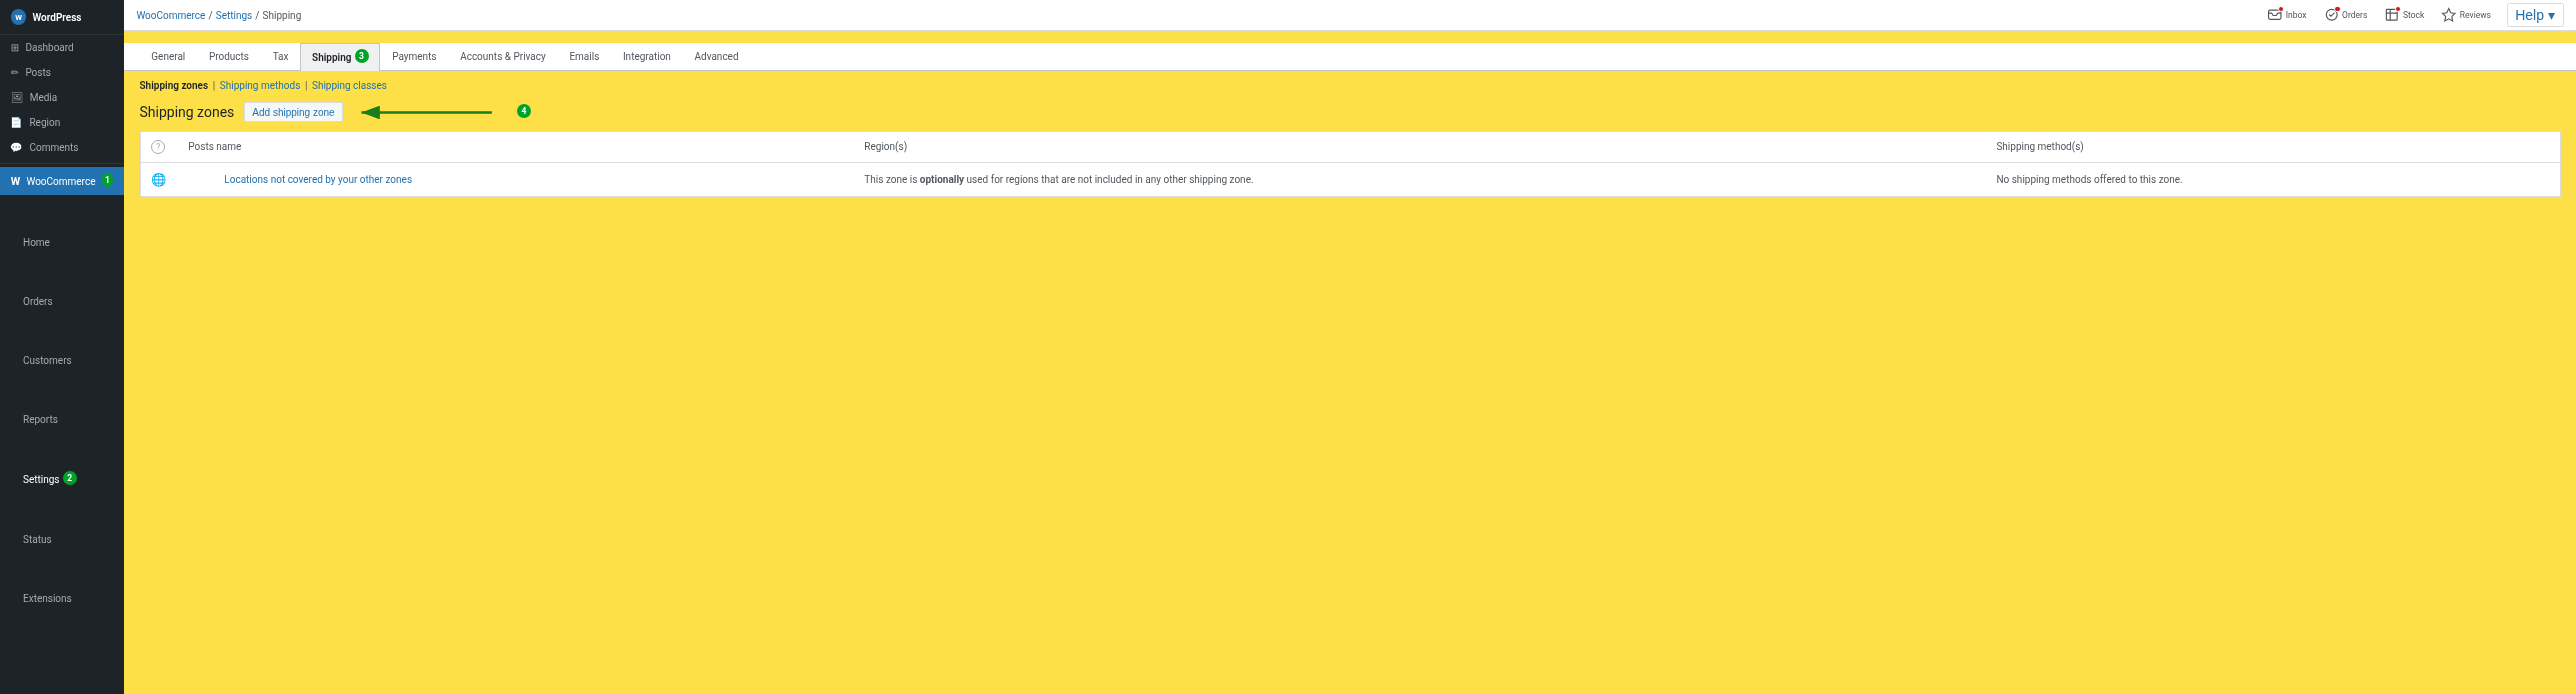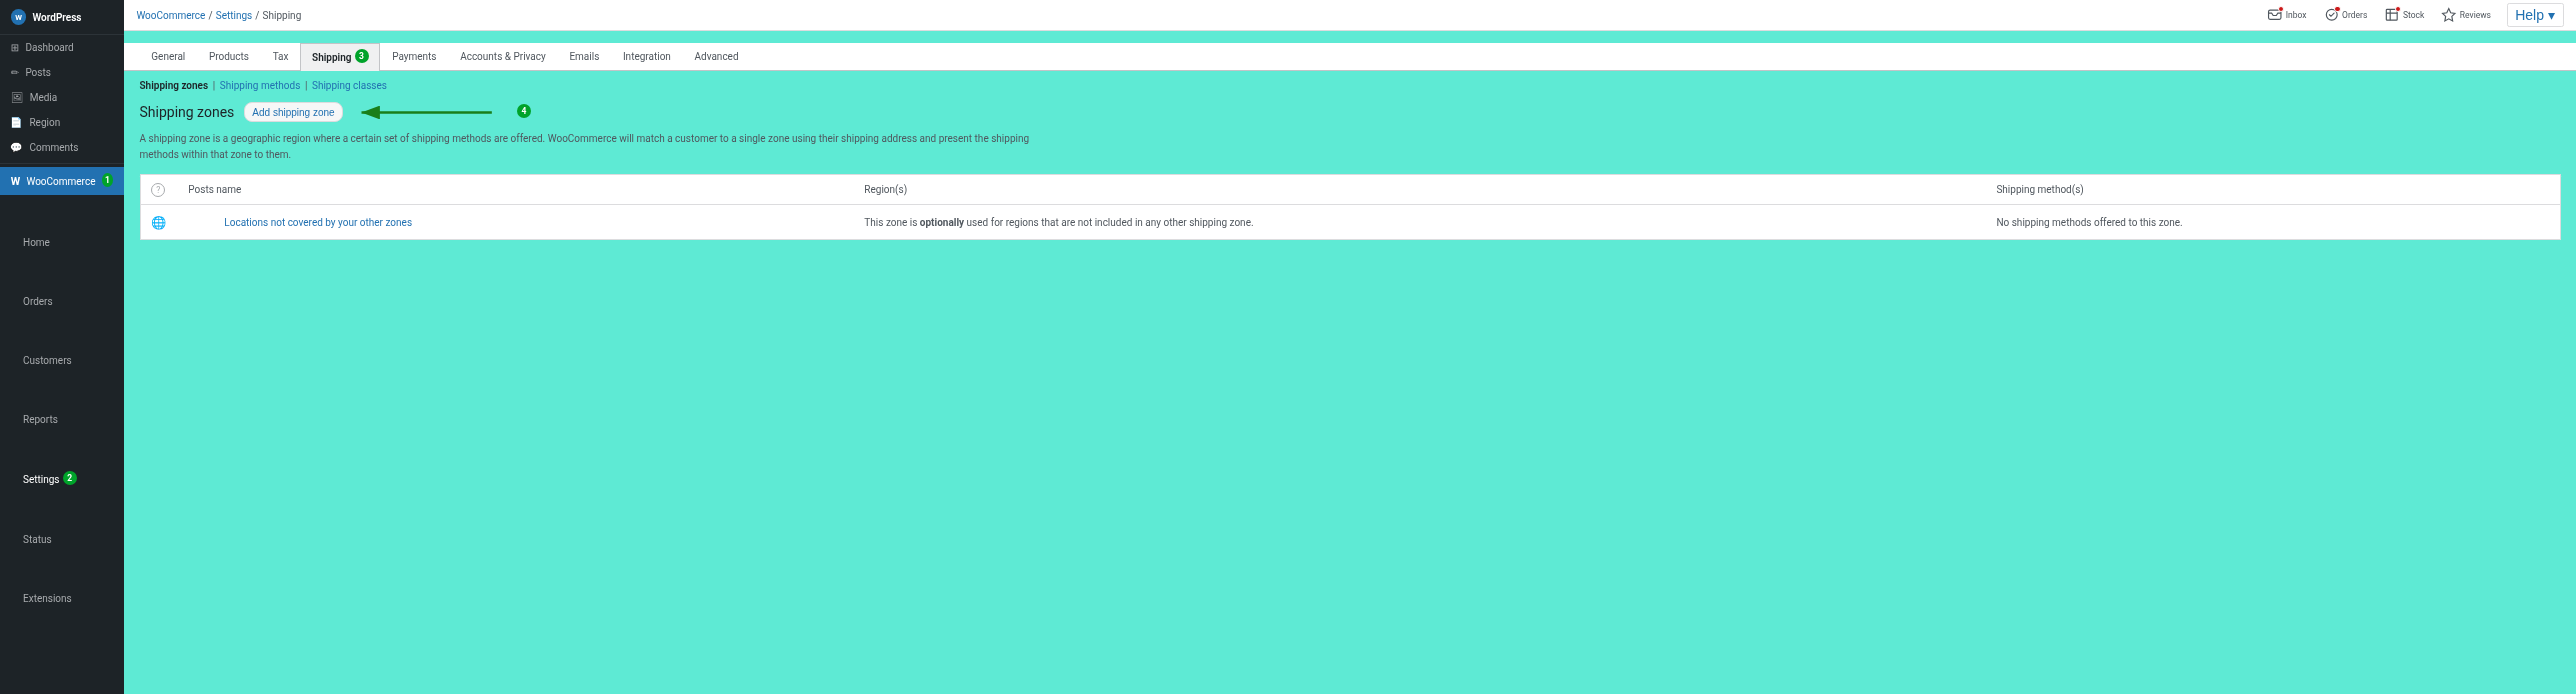--- a/index.html
+++ b/index.html
@@ -119,21 +119,21 @@
       font-size: 14px;
       color: #2271b1;
       display: flex; align-items: center; gap: 3.1px;
     }
 
     
     #content {
       flex: 1;
       overflow-y: auto;
       padding: 12.4px 15.5px;
-      background: #5eead4;
+      background: #fde047;
     }
 
     
     .nav-tabs {
       display: flex;
       border-bottom: 0.8px solid #c3c4c7;
       background: #fff;
       margin: 0 -15.5px;
       padding: 0 15.5px;
       gap: 0;
@@ -184,21 +184,21 @@
     .section-title {
       font-size: 14px;
       font-weight: 400;
       color: #1d2327;
     }
     .add-zone-btn {
       background: #f6f7f7;
       border: 0.8px solid #dcdcde;
       color: #2271b1;
       padding: 3.1px 7.7px;
-      border-radius: 8px;
+      border-radius: 1px;
       cursor: pointer;
       font-size: 10px;
     }
 
     
     .description-text {
       font-size: 10px;
       color: #50575e;
       margin-bottom: 10.8px;
       line-height: 1.6;
@@ -394,21 +394,20 @@
         <defs>
           <marker id="arrowhead" markerWidth="8" markerHeight="6" refX="8" refY="3" orient="auto">
             <polygon points="0 0, 8 3, 0 6" fill="#1a7e1a"></polygon>
           </marker>
         </defs>
         <line x1="180" y1="15" x2="10" y2="15" stroke="#1a7e1a" stroke-width="3" marker-end="url(#arrowhead)"></line>
       </svg>
       <span class="step-number">4</span>
     </div>
 
-    <p class="description-text">A shipping zone is a geographic region where a certain set of shipping methods are offered. WooCommerce will match a customer to a single zone using their shipping address and present the shipping methods within that zone to them.</p>
 
     <table class="zones-table">
       <thead>
         <tr>
           <th style="width:31px;">
             <span style="display:inline-flex; align-items:center; justify-content:center; width:14px; height:14px; border-radius:50%; border:0.8px solid #a7aaad; color:#a7aaad; font-size:8.5px;">?</span>
           </th>
           <th>Posts name</th>
           <th>Region(s)</th>
           <th>Shipping method(s)</th>

